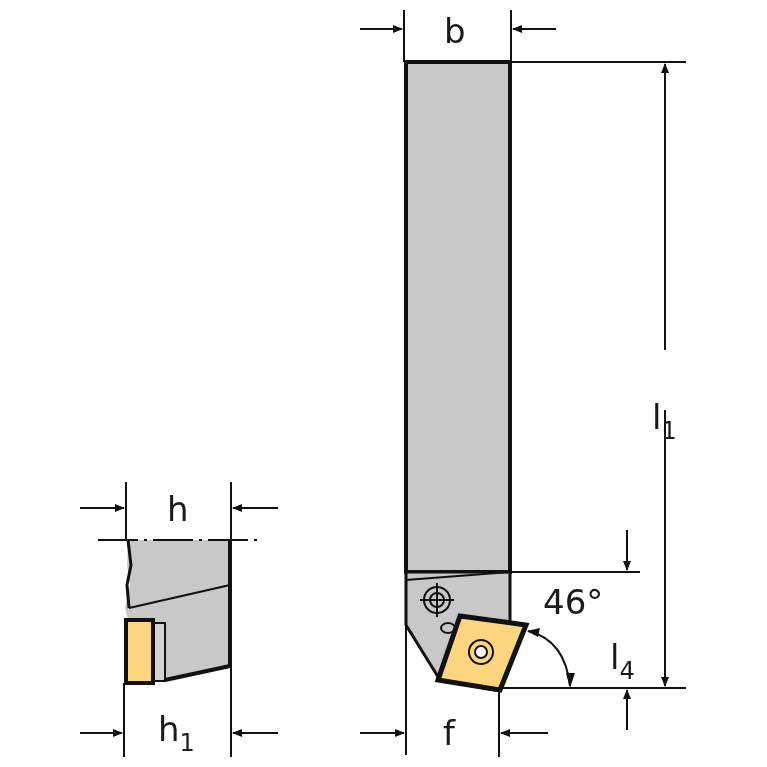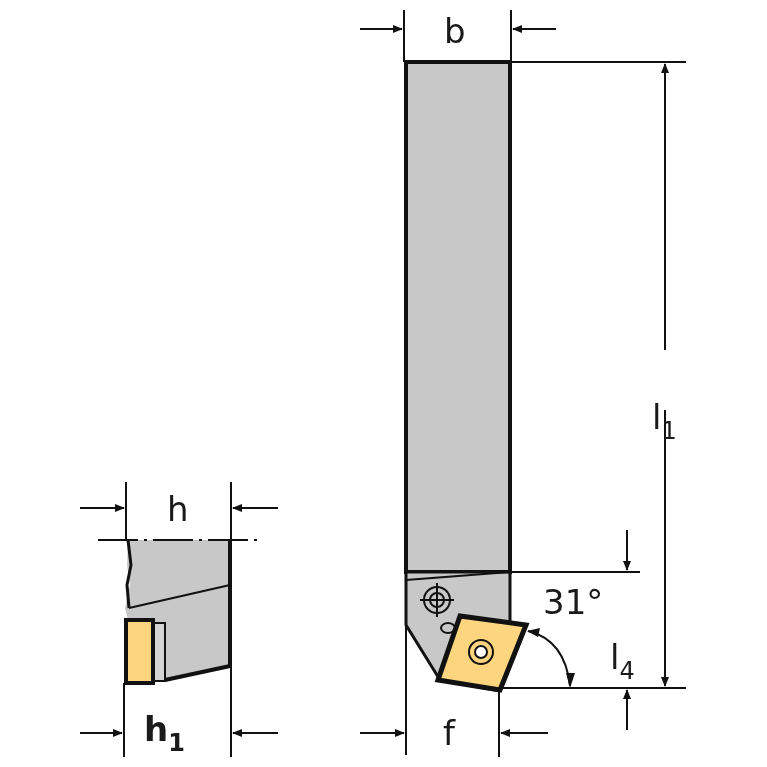--- a/index.html
+++ b/index.html
@@ -89,17 +89,17 @@
   <g>
     <line x1="124" y1="683" x2="124" y2="757" stroke="#111" stroke-width="2"></line>
     <line x1="231" y1="668" x2="231" y2="757" stroke="#111" stroke-width="2"></line>
     <line x1="80" y1="733" x2="122" y2="733" stroke="#111" stroke-width="2" marker-end="url(#ah)"></line>
     <line x1="278" y1="733" x2="233" y2="733" stroke="#111" stroke-width="2" marker-end="url(#ah)"></line>
   </g>
 </svg>
 
 <div class="lbl" style="left:444px;top:14px;">b</div>
 <div class="lbl" style="left:167px;top:492px;">h</div>
-<div class="lbl" style="left:144px;top:712px;font-weight:bold;"><span>h</span><span class="sub">1</span></div>
+<div class="lbl" style="left:158px;top:712px;"><span>h</span><span class="sub">1</span></div>
 <div class="lbl" style="left:652px;top:356px;margin-top:44px;"><span>l</span><span class="sub">1</span></div>
 <div class="lbl" style="left:610px;top:640px;"><span>l</span><span class="sub">4</span></div>
-<div class="lbl" style="left:543px;top:585px;">31°</div>
+<div class="lbl" style="left:543px;top:585px;">46°</div>
 <div class="lbl" style="left:443px;top:716px;">f</div>
 
 </body></html>

